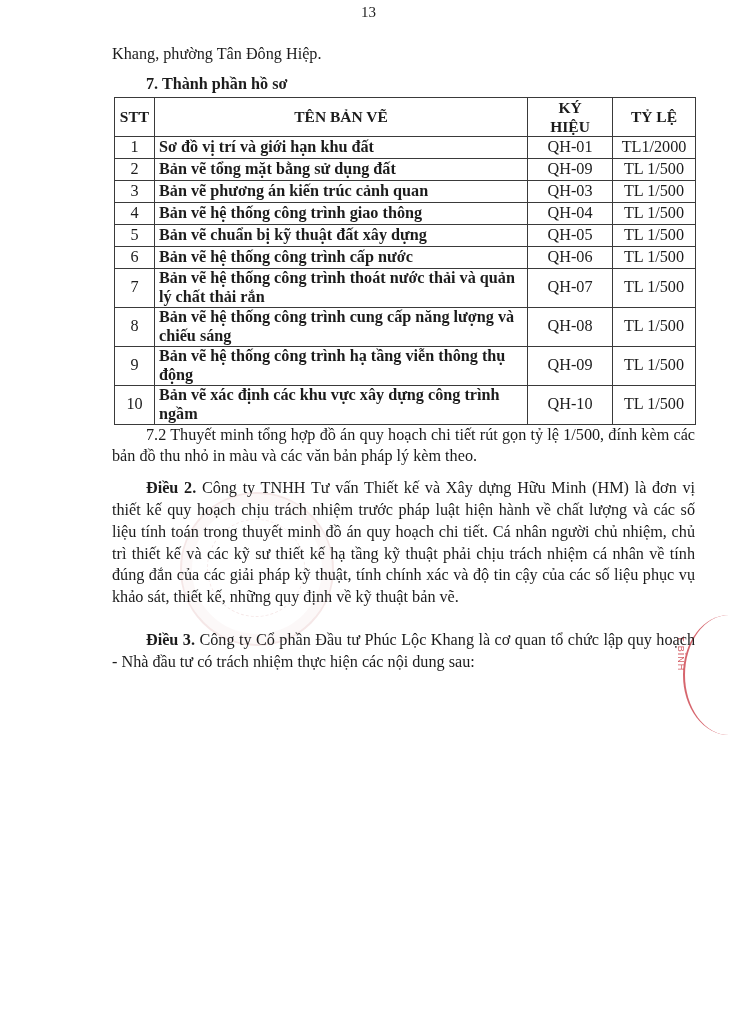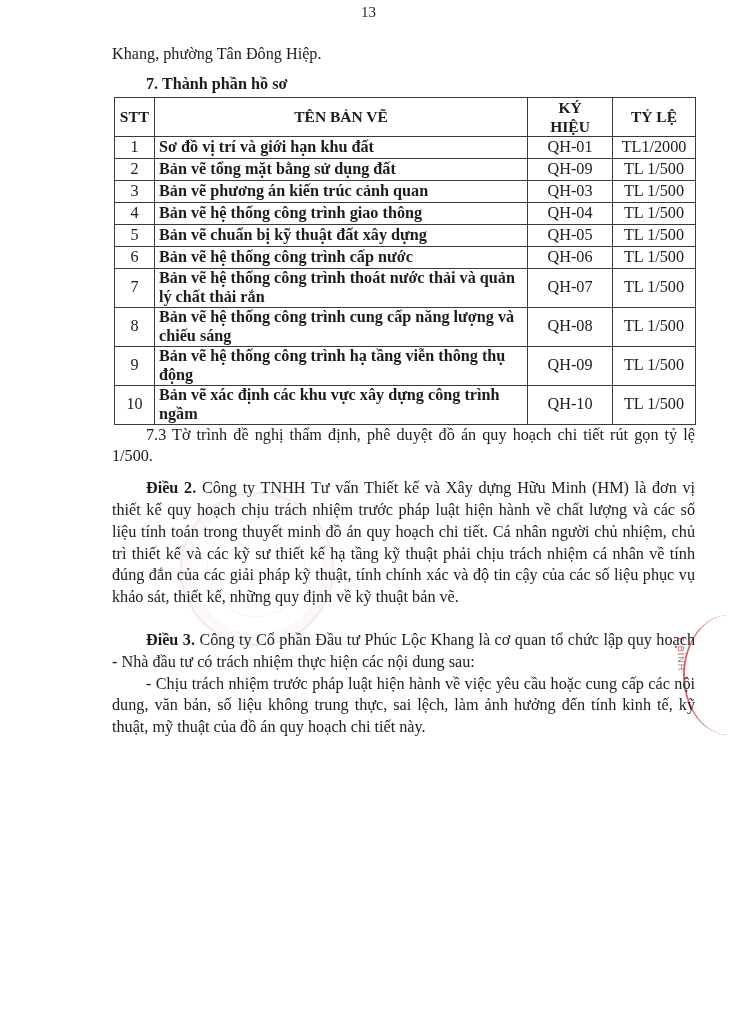--- a/index.html
+++ b/index.html
@@ -198,24 +198,23 @@
       </tr>
       <tr class="double">
         <td class="c">10</td>
         <td class="name">Bản vẽ xác định các khu vực xây dựng công trình ngầm</td>
         <td class="c">QH-10</td>
         <td class="c">TL 1/500</td>
       </tr>
     </tbody>
   </table>
 
-  <p class="indent">7.3 Tờ trình đề nghị thẩm định, phê duyệt đồ án quy hoạch chi tiết rút gọn tỷ lệ 1/500.</p>
+  <p class="indent">7.2 Thuyết minh tổng hợp đồ án quy hoạch chi tiết rút gọn tỷ lệ 1/500, đính kèm các bản đồ thu nhỏ in màu và các văn bản pháp lý kèm theo.</p>
 
   <div class="gap"></div>
 
   <p class="indent"><b>Điều 2.</b><span> Công ty TNHH Tư vấn Thiết kế và Xây dựng Hữu Minh (HM) là đơn vị thiết kế quy hoạch chịu trách nhiệm trước pháp luật hiện hành về chất lượng và các số liệu tính toán trong thuyết minh đồ án quy hoạch chi tiết. Cá nhân người chủ nhiệm, chủ trì thiết kế và các kỹ sư thiết kế hạ tầng kỹ thuật phải chịu trách nhiệm cá nhân về tính đúng đắn của các giải pháp kỹ thuật, tính chính xác và độ tin cậy của các số liệu phục vụ khảo sát, thiết kế, những quy định về kỹ thuật bản vẽ.</span></p>
 
   <div class="gap-lg"></div>
 
   <p class="indent"><b>Điều 3.</b><span> Công ty Cổ phần Đầu tư Phúc Lộc Khang là cơ quan tổ chức lập quy hoạch - Nhà đầu tư có trách nhiệm thực hiện các nội dung sau:</span></p>
-  <p class="indent">- Chịu trách nhiệm trước pháp luật hiện hành về việc yêu cầu hoặc cung cấp các nội dung, văn bản, số liệu không trung thực, sai lệch, làm ảnh hưởng đến tính kinh tế, kỹ thuật, mỹ thuật của đồ án quy hoạch chi tiết này.</p>
 
 </div>
 
 </body></html>

